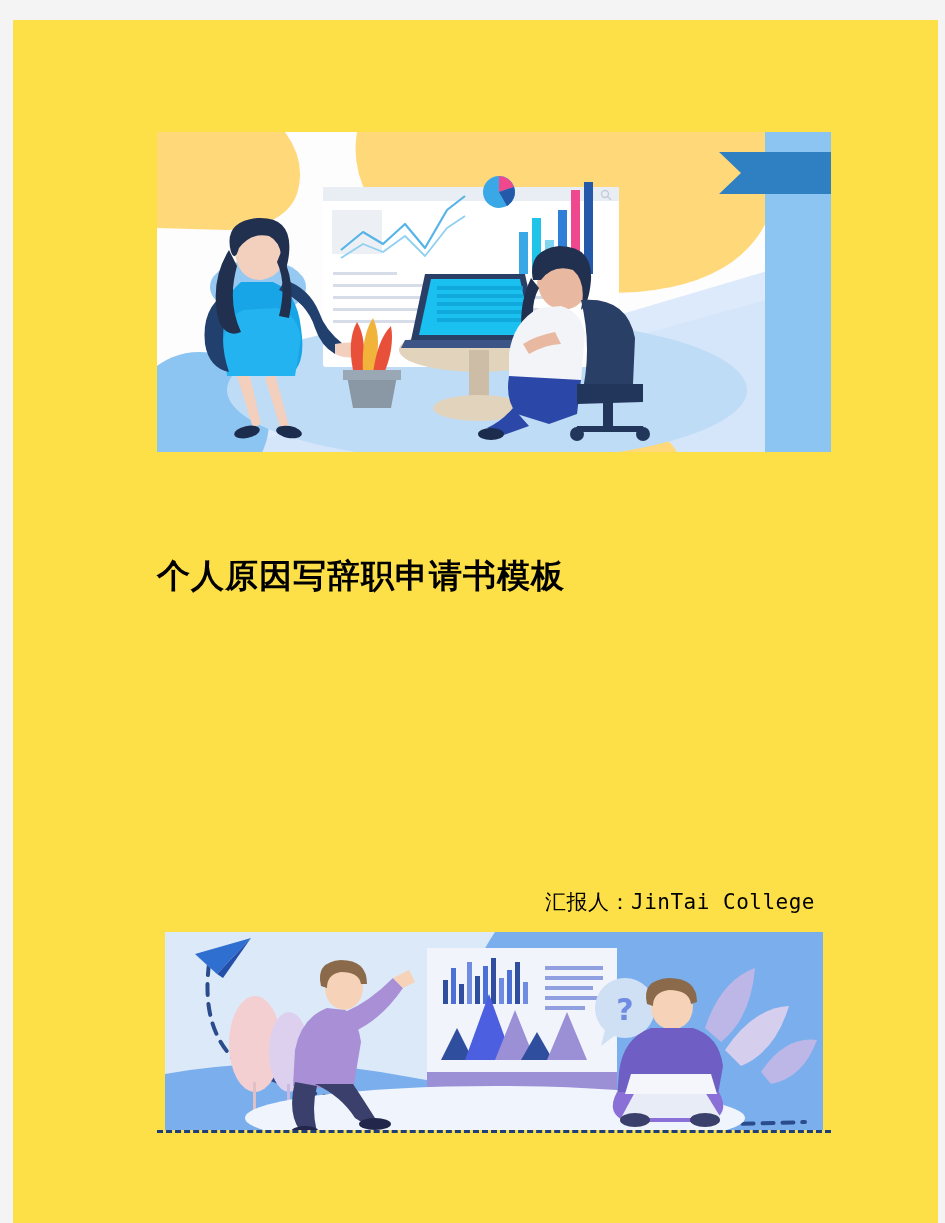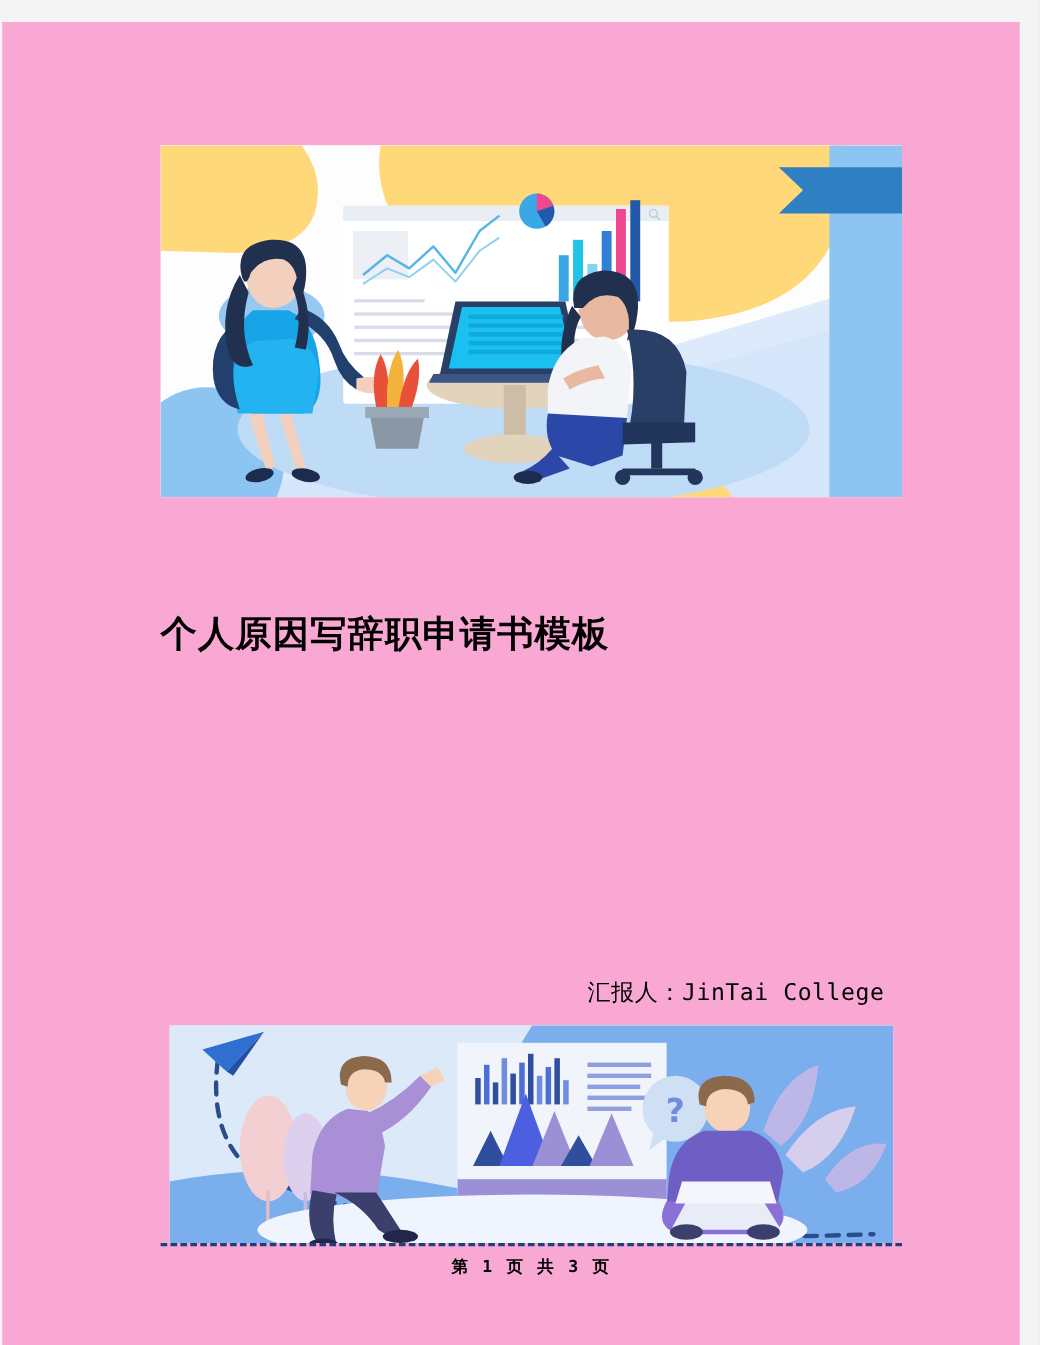--- a/index.html
+++ b/index.html
@@ -16,25 +16,25 @@
 
   .viewer {
     position: relative;
     width: 945px;
     height: 1223px;
     background: #f4f4f4;
   }
 
   .page {
     position: absolute;
-    left: 2px;
+    left: 13px;
     top: 20px;
     width: 925px;
     height: 1203px;
-    background: #f9a8d4;
+    background: #fde047;
     overflow: hidden;
   }
 
   
   .hero {
     position: absolute;
     left: 144px;
     top: 112px;
     width: 674px;
     height: 320px;
@@ -358,16 +358,15 @@
             <path d="M466 142 L546 142 L552 162 L460 162 Z" fill="#f4f6fb"></path>
             <ellipse cx="470" cy="188" rx="15" ry="7" fill="#3a3f6b"></ellipse>
             <ellipse cx="540" cy="188" rx="15" ry="7" fill="#3a3f6b"></ellipse>
           </g>
         </g>
       </svg>
     </div>
 
     <div class="footer-rule"></div>
 
-    <div class="footer-pager">第 1 页 共 3 页</div>
 
   </div>
 </div>
 
 </body></html>

